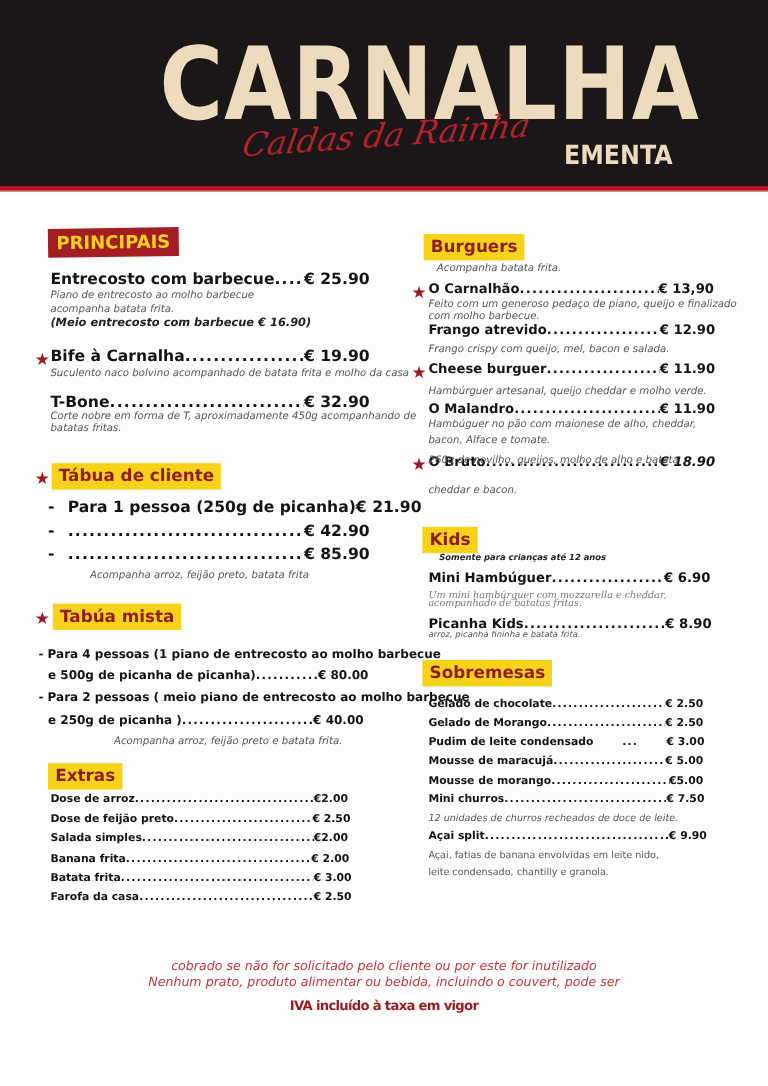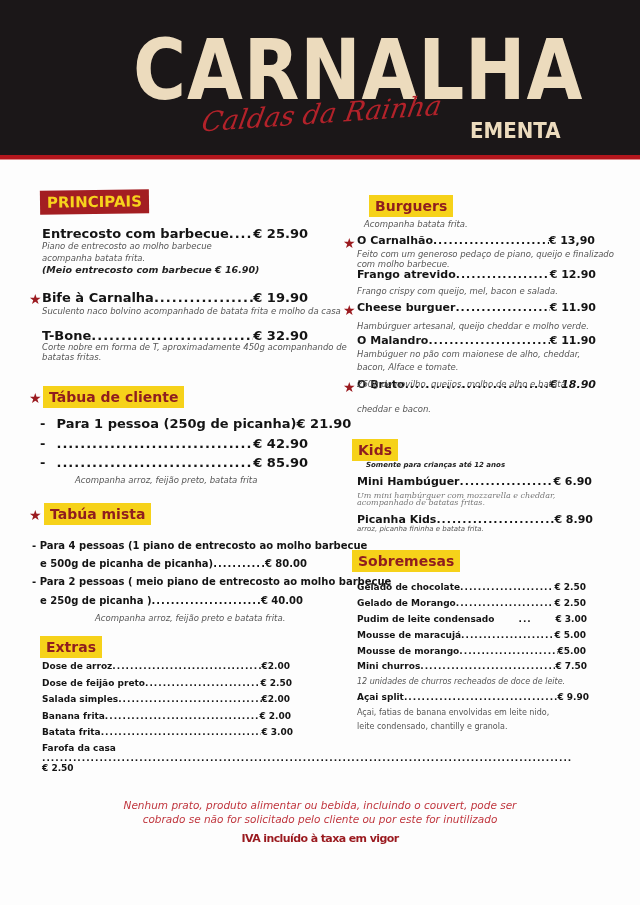--- a/index.html
+++ b/index.html
@@ -143,27 +143,27 @@
 <div class="row sm" style="left:42px; top:711px; width:249px; font-size:9px;">
   <span class="name">Banana frita</span>
   <span class="dots"></span>
   <span class="price">€ 2.00</span>
 </div>
 <div class="row sm" style="left:42px; top:727px; width:251px; font-size:9px;">
   <span class="name">Batata frita</span>
   <span class="dots"></span>
   <span class="price">€ 3.00</span>
 </div>
-<div class="row sm" style="left:42px; top:743px; width:251px; font-size:9px;flex-direction:column;">
+<div class="row sm" style="left:42px; top:743px; width:251px; font-size:9px;">
   <span class="name">Farofa da casa</span>
   <span class="dots"></span>
   <span class="price">€ 2.50</span>
 </div>
 
-<div class="tag yellow" style="left:353px; top:195px;margin-left:16px;">Burguers</div>
+<div class="tag yellow" style="left:353px; top:195px;">Burguers</div>
 <div class="desc" style="left:364px; top:218px;">Acompanha batata frita.</div>
 
 <div class="star" style="left:343px; top:236px;">★</div>
 <div class="row" style="left:357px; top:234px; width:238px; font-size:11px;">
   <span class="name">O Carnalhão</span>
   <span class="dots"></span>
   <span class="price">€ 13,90</span>
 </div>
 <div class="desc" style="left:357px; top:248px;">Feito com um generoso pedaço de piano, queijo e finalizado</div>
 <div class="desc" style="left:357px; top:258px;">com molho barbecue.</div>
@@ -253,16 +253,16 @@
 <div class="desc" style="left:357px; top:676px; font-size:8px;">12 unidades de churros recheados de doce de leite.</div>
 <div class="row sm" style="left:357px; top:692px; width:232px; font-size:9px;">
   <span class="name">Açai split</span>
   <span class="dots"></span>
   <span class="price">€ 9.90</span>
 </div>
 <div class="desc plain" style="left:357px; top:707px; font-size:8px;">Açai, fatias de banana envolvidas em leite nido,</div>
 <div class="desc plain" style="left:357px; top:721px; font-size:8px;">leite condensado, chantilly e granola.</div>
 
 <div class="footer-note">
+  <div>cobrado se não for solicitado pelo cliente ou por este for inutilizado</div>
   <div>Nenhum prato, produto alimentar ou bebida, incluindo o couvert, pode ser</div>
-  <div>cobrado se não for solicitado pelo cliente ou por este for inutilizado</div>
 </div>
 <div class="iva">IVA incluído à taxa em vigor</div>
 
 </body></html>

